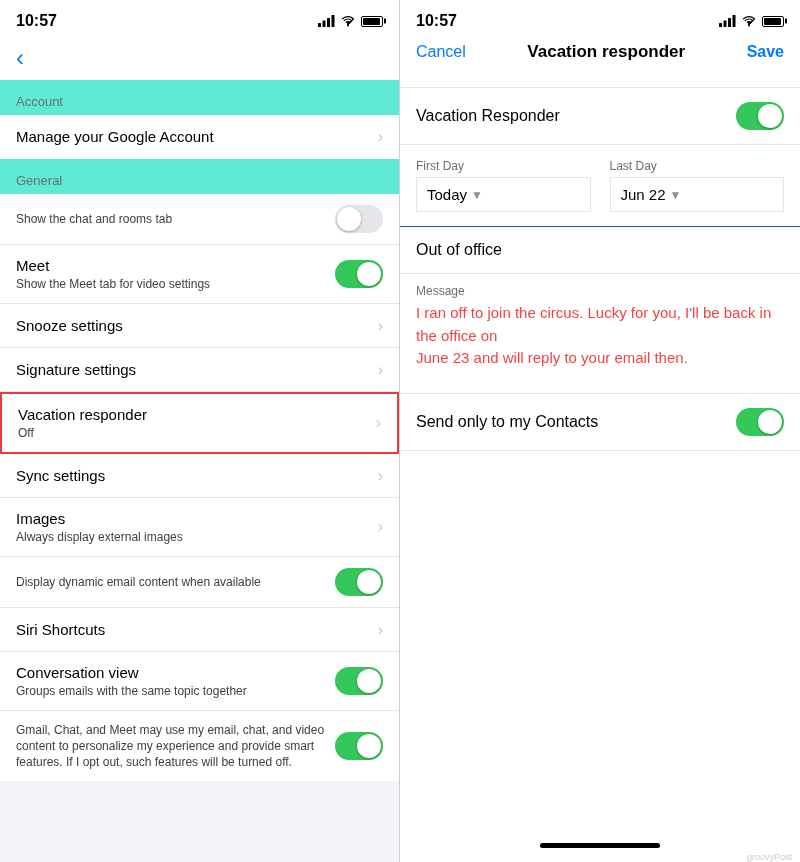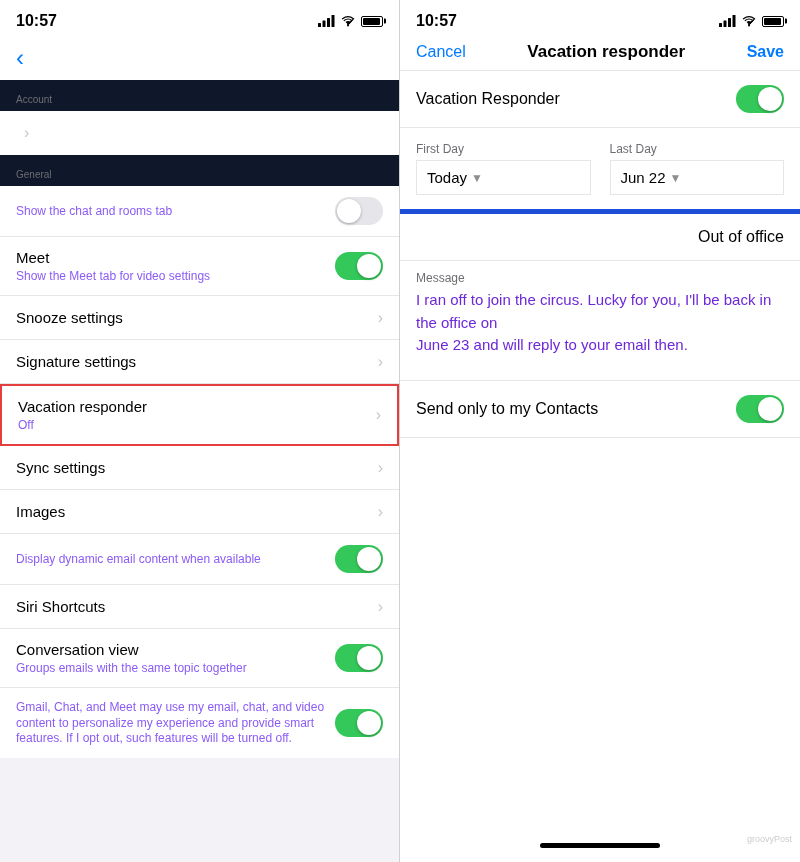--- a/index.html
+++ b/index.html
@@ -51,24 +51,24 @@
       cursor: pointer;
     }
 
     .settings-list {
       flex: 1;
       overflow-y: auto;
       background: #f2f2f7;
     }
 
     .section-header {
-      font-size: 10px;
+      font-size: 13px;
       color: #6d6d72;
       padding: 14px 16px 6px;
-      background: #0f172a;
+      background: #5eead4;
       text-transform: none;
       letter-spacing: 0;
     }
 
     .settings-group {
       background: #fff;
       margin-bottom: 0;
     }
 
     .settings-item {
@@ -85,21 +85,21 @@
     .settings-item-content {
       flex: 1;
     }
     .settings-item-title {
       font-size: 15px;
       color: #000;
       line-height: 1.3;
     }
     .settings-item-subtitle {
       font-size: 12px;
-      color: #8b5cf6;
+      color: #404040;
       line-height: 1.3;
       margin-top: 1px;
     }
     .chevron {
       color: #c7c7cc;
       font-size: 16px;
       margin-left: 8px;
     }
     .toggle {
       width: 48px;
@@ -148,21 +148,21 @@
       justify-content: space-between;
       align-items: center;
       padding: 12px 16px 6px;
       background: #fff;
     }
 
     .nav-bar {
       display: flex;
       align-items: center;
       justify-content: space-between;
-      padding: 6px 16px 8px;
+      padding: 6px 16px 25px;
       border-bottom: 1px solid #e5e5ea;
       background: #fff;
     }
     .nav-cancel {
       font-size: 16px;
       color: #007AFF;
       cursor: pointer;
     }
     .nav-title {
       font-size: 17px;
@@ -194,21 +194,21 @@
     }
     .vacation-row-label {
       font-size: 16px;
       color: #000;
     }
 
     .date-row {
       display: flex;
       gap: 19px;
       padding: 14px 16px;
-      border-bottom: 5px solid #1d4ed8;
+      border-bottom: 1px solid #1d4ed8;
     }
     .date-field {
       flex: 1;
     }
     .date-label {
       font-size: 12px;
       color: #6d6d72;
       margin-bottom: 4px;
     }
     .date-select {
@@ -233,31 +233,30 @@
     }
     .field-label {
       font-size: 12px;
       color: #6d6d72;
       margin-bottom: 4px;
     }
     .field-value {
       font-size: 16px;
       color: #000;
       padding: 4px 0;
-      text-align: right;
     }
 
     .message-section {
       padding: 10px 16px;
       border-bottom: 1px solid #e5e5ea;
       min-height: 120px;
     }
     .message-text {
       font-size: 15px;
-      color: #6d28d9;
+      color: #ef4444;
       line-height: 1.5;
       margin-top: 4px;
     }
 
     .contacts-section {
       display: flex;
       align-items: center;
       justify-content: space-between;
       padding: 14px 16px;
       border-bottom: 1px solid #e5e5ea;
@@ -350,20 +349,23 @@
 
   <div class="back-button-row">
     <span class="back-arrow">‹</span>
   </div>
 
   <div class="settings-list">
 
     <div class="section-header">Account</div>
     <div class="settings-group">
       <div class="settings-item">
+        <div class="settings-item-content">
+          <div class="settings-item-title">Manage your Google Account</div>
+        </div>
         <span class="chevron">›</span>
       </div>
     </div>
 
     <div class="section-header">General</div>
     <div class="settings-group">
 
       <div class="settings-item">
         <div class="settings-item-content">
           <div class="settings-item-subtitle">Show the chat and rooms tab</div>
@@ -404,20 +406,21 @@
       <div class="settings-item">
         <div class="settings-item-content">
           <div class="settings-item-title">Sync settings</div>
         </div>
         <span class="chevron">›</span>
       </div>
 
       <div class="settings-item">
         <div class="settings-item-content">
           <div class="settings-item-title">Images</div>
+          <div class="settings-item-subtitle">Always display external images</div>
         </div>
         <span class="chevron">›</span>
       </div>
 
       <div class="settings-item">
         <div class="settings-item-content">
           <div class="settings-item-subtitle">Display dynamic email content when available</div>
         </div>
         <div class="toggle on"></div>
       </div>
@@ -516,13 +519,13 @@
       <span class="contacts-label">Send only to my Contacts</span>
       <div class="toggle on"></div>
     </div>
   </div>
 
   <div class="bottom-bar-right">
     <div class="home-indicator"></div>
   </div>
 </div>
 
-<div class="watermark" style="position:fixed; bottom:18px; right:8px; font-size:9px; color:#ccc;">groovyPost</div>
+<div class="watermark" style="position:fixed; bottom:0; right:8px; font-size:9px; color:#ccc;">groovyPost</div>
 
 </body></html>

